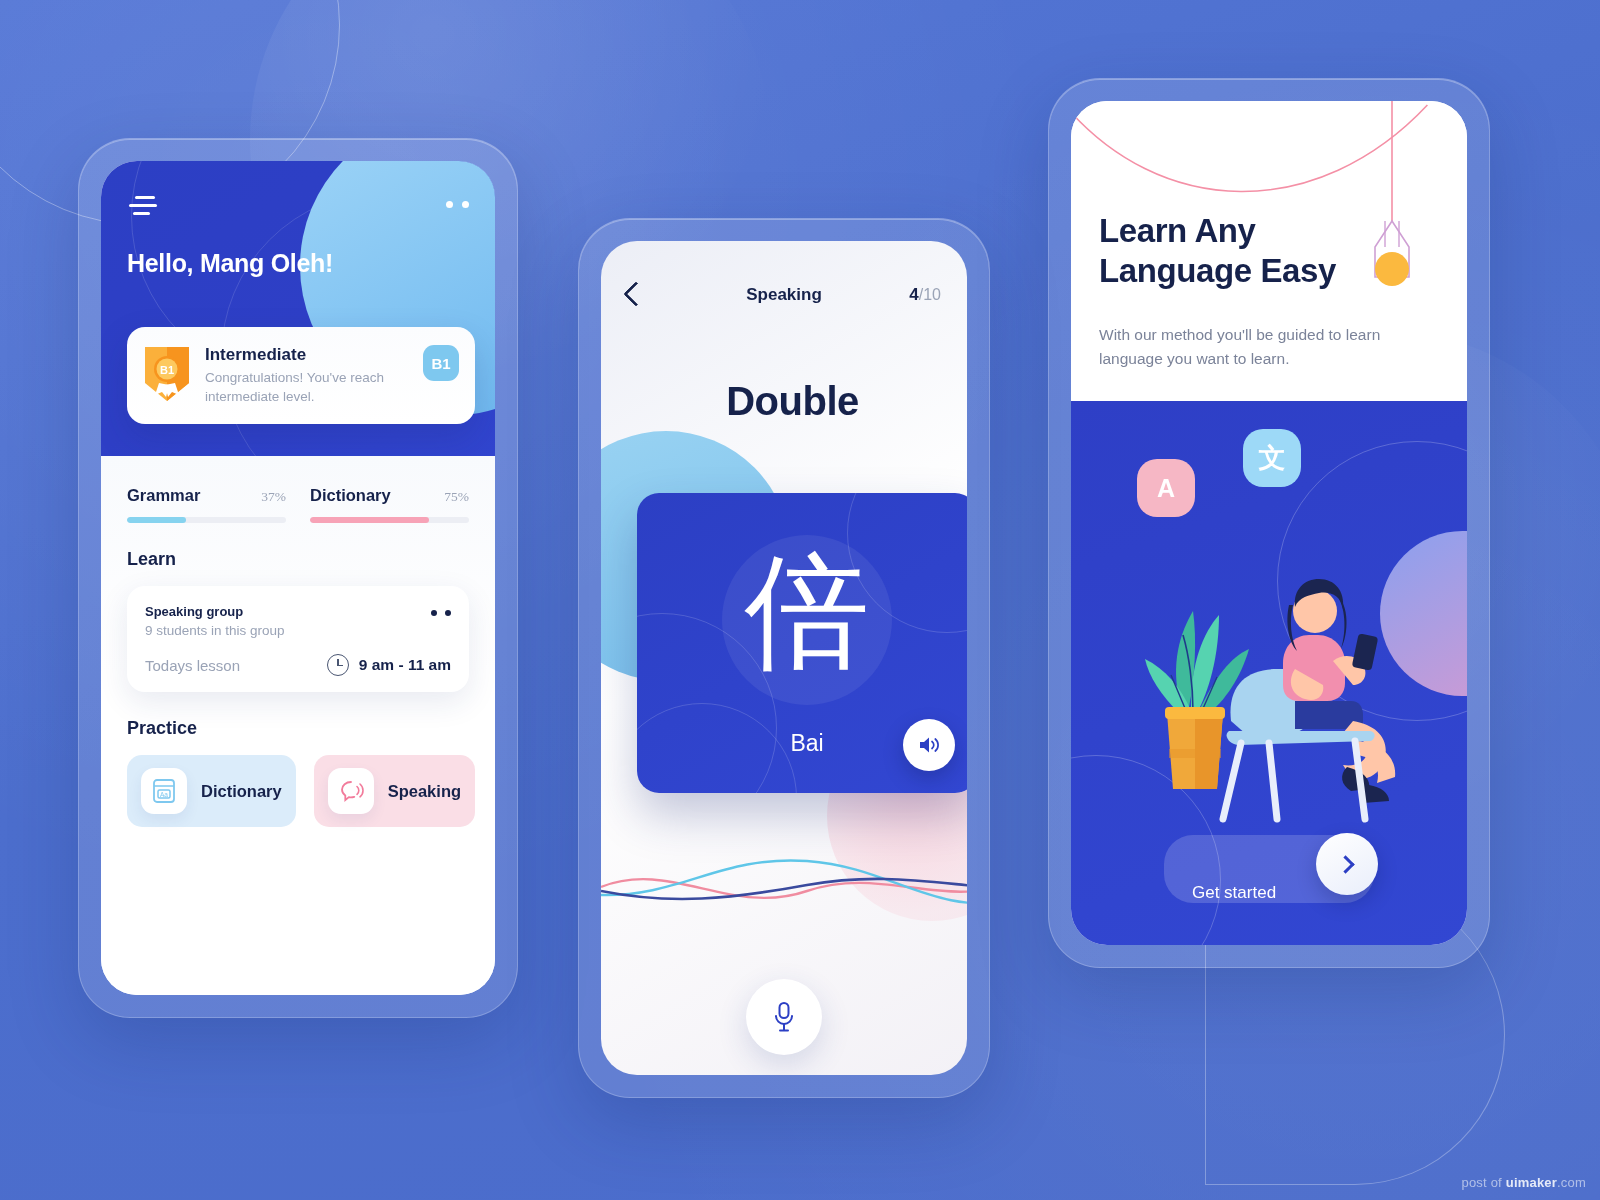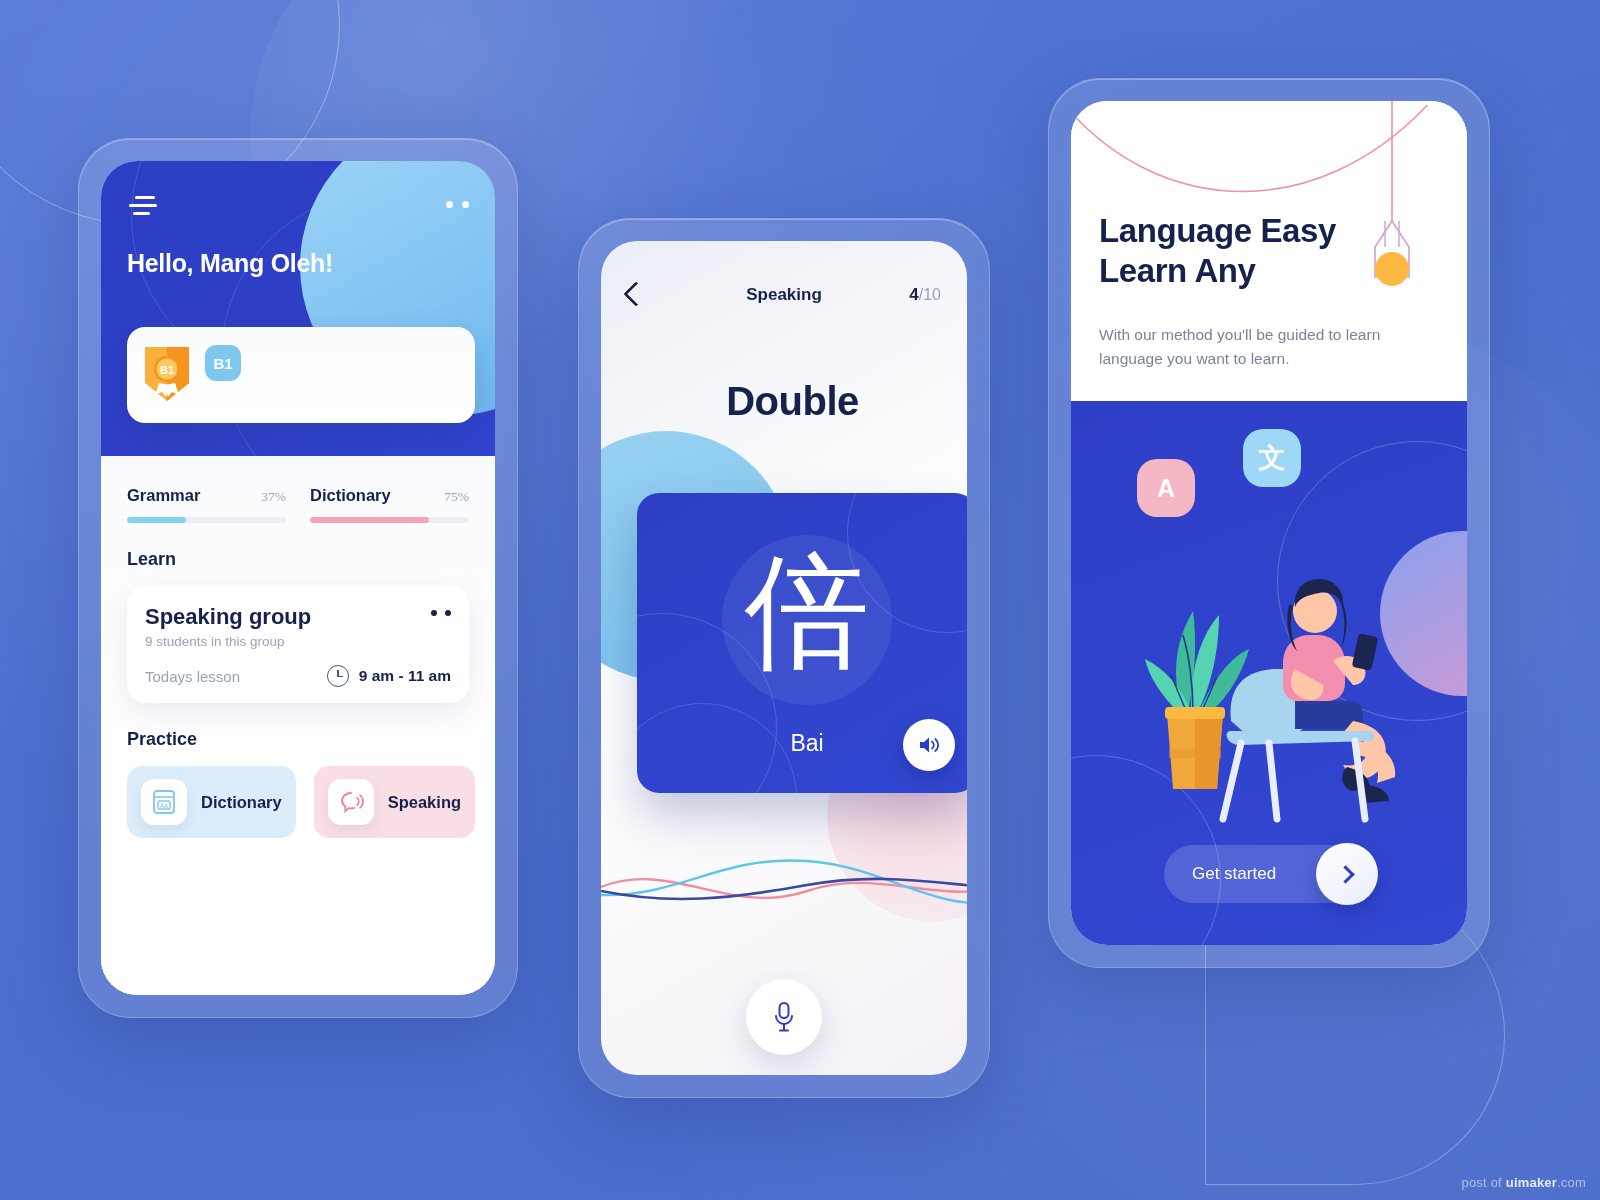--- a/index.html
+++ b/index.html
@@ -125,21 +125,21 @@
   .stat-pct { font-size: 13.5px; color:#9aa3b6;font-family:Liberation Serif, serif; }
   .bar { height: 6px; border-radius: 4px; background:#eceef4; margin-top: 12px; overflow:hidden; }
   .bar > i { display:block; height:100%; border-radius:4px; }
   .sec-title { font-size: 18px; font-weight: 700; color:#16224b; margin-top: 26px; }
   .group-card {
     margin-top: 16px; background:#fff; border-radius: 18px;
     box-shadow: 0 10px 30px rgba(30,50,120,.10);
     padding: 18px 18px 16px 18px;
   }
   .group-top { display:flex; justify-content:space-between; align-items:flex-start; }
-  .group-name { font-size: 22px; font-weight:700; color:#16224b; }
+  .group-name { font-size: 13px; font-weight:700; color:#16224b; }
   .group-sub { font-size: 13.5px; color:#9aa3b6; margin-top: 4px; }
   .dots-dark { display:flex; gap: 8px; padding-top: 6px; }
   .dots-dark span { width: 6px; height: 6px; border-radius:50%; background:#16224b; display:block; }
   .homework {
     position:relative; margin-top: 14px; height: 68px; border-radius: 13px;
     background: linear-gradient(110deg,#2c3fc4,#3146cf);
     overflow:hidden; padding: 13px 16px;
   }
   .homework .hw-ring{ position:absolute; border:1px solid rgba(255,255,255,.13); border-radius:50%; }
   .hw-r1{ left:-30px; top:18px; width:110px; height:110px; }
@@ -231,23 +231,23 @@
   .p3-purple { position:absolute; right: -78px; top: 130px; width: 165px; height: 165px;
                border-radius:50%; background: linear-gradient(150deg,#8aa0ef,#d39ad2); }
   .chip { position:absolute; border-radius: 20px; display:flex; align-items:center;
           justify-content:center; color:#fff; font-weight:700; }
   .chip-a { left: 66px; top: 58px; width: 58px; height: 58px; background:#f6b7c5; font-size: 25px; }
   .chip-cn { left: 172px; top: 28px; width: 58px; height: 58px; background:#9dd9f7; font-size: 27px;
              font-family: "DejaVu Sans", sans-serif; }
   .illus { position:absolute; left: 48px; bottom: 120px; width: 320px; height: 290px; }
   .cta {
     position:absolute; left: 50%; margin-left: -105px; bottom: 42px;
-    width: 210px; height: 58px; border-radius: 29px;
+    width: 210px; height: 68px; border-radius: 29px;
     background: rgba(255,255,255,.17);
-    display:flex; align-items:center; padding-left: 28px;
+    display:flex; align-items:flex-end; padding-left: 28px;
   }
   .cta-label { color:#fff; font-size: 17px; }
   .cta-circle { position:absolute; right: -4px; top: -2px; width: 62px; height: 62px;
                 border-radius:50%; background: linear-gradient(150deg,#ffffff,#e9eefb);
                 display:flex; align-items:center; justify-content:center;
                 box-shadow: 0 8px 20px rgba(10,20,70,.22); }
   .cta-chev { width: 13px; height: 13px; border-right: 3px solid #2c3fc4; border-top: 3px solid #2c3fc4;
               transform: rotate(45deg); margin-left: -4px; }
 </style>
 </head>
@@ -282,20 +282,24 @@
       <div class="level-card">
         <svg class="medal" viewBox="0 0 52 62">
           <path d="M4 4h44v36L26 58 4 40Z" fill="#fbb03b"></path>
           <path d="M26 4h22v36L26 58Z" fill="#f7941e"></path>
           <path d="M18 40l-4 12 7-3 4 5 3-12z" fill="#fff"></path>
           <path d="M34 40l4 12-7-3-4 5-3-12z" fill="#fff"></path>
           <circle cx="26" cy="26" r="13" fill="#f7941e"></circle>
           <circle cx="26" cy="26" r="10.5" fill="#fdc95f"></circle>
           <text x="26" y="31" text-anchor="middle" font-size="11" font-weight="bold" fill="#fff" font-family="Liberation Sans, sans-serif">B1</text>
         </svg>
+        <div class="level-text">
+          <div class="level-title">Intermediate</div>
+          <div class="level-sub">Congratulations! You've reach intermediate level.</div>
+        </div>
         <div class="level-badge">B1</div>
       </div>
     </div>
 
     <div class="p1-body">
       <div class="stats">
         <div class="stat">
           <div class="stat-row">
             <span class="stat-name">Grammar</span>
             <span class="stat-pct">37%</span>
@@ -421,22 +425,22 @@
       <svg class="p3-swoop" viewBox="0 0 400 140" preserveAspectRatio="none">
         <path d="M-10,0 C90,120 250,120 360,4" fill="none" stroke="#f490a6" stroke-width="1.6"></path>
       </svg>
       <svg class="lamp" viewBox="0 0 74 260">
         <line x1="37" y1="0" x2="37" y2="120" stroke="#f490a6" stroke-width="1.6"></line>
         <path d="M37 120 L20 146 L20 176 L54 176 L54 146 Z" fill="none" stroke="#cfa0d4" stroke-width="1.6"></path>
         <path d="M30 120 L30 146 M44 120 L44 146" stroke="#cfa0d4" stroke-width="1.4"></path>
         <circle cx="37" cy="168" r="17" fill="#fbb93f"></circle>
       </svg>
       <div class="p3-h1">
+          <div>Learn Any</div>
           <div>Language Easy</div>
-          <div>Learn Any</div>
         </div>
       <div class="p3-sub">With our method you'll be guided to learn language you want to learn.</div>
     </div>
 
     <div class="p3-bottom">
       <div class="p3-ring p3-ring1"></div>
       <div class="p3-ring p3-ring2"></div>
       <div class="p3-purple"></div>
 
       <div class="chip chip-a">A</div>

